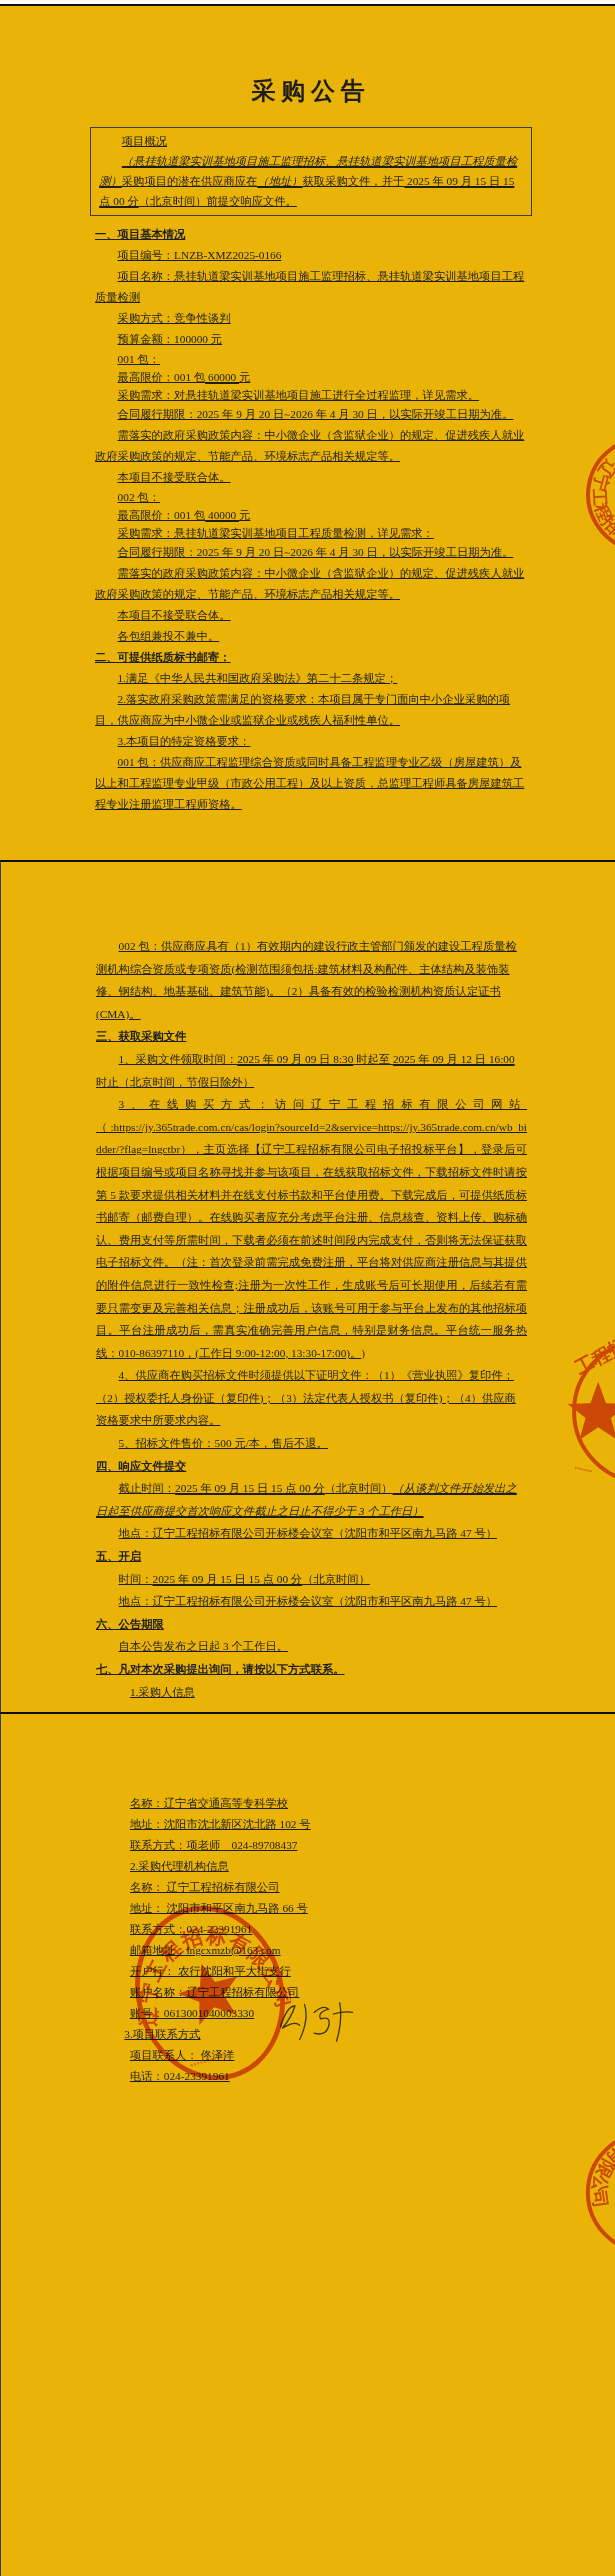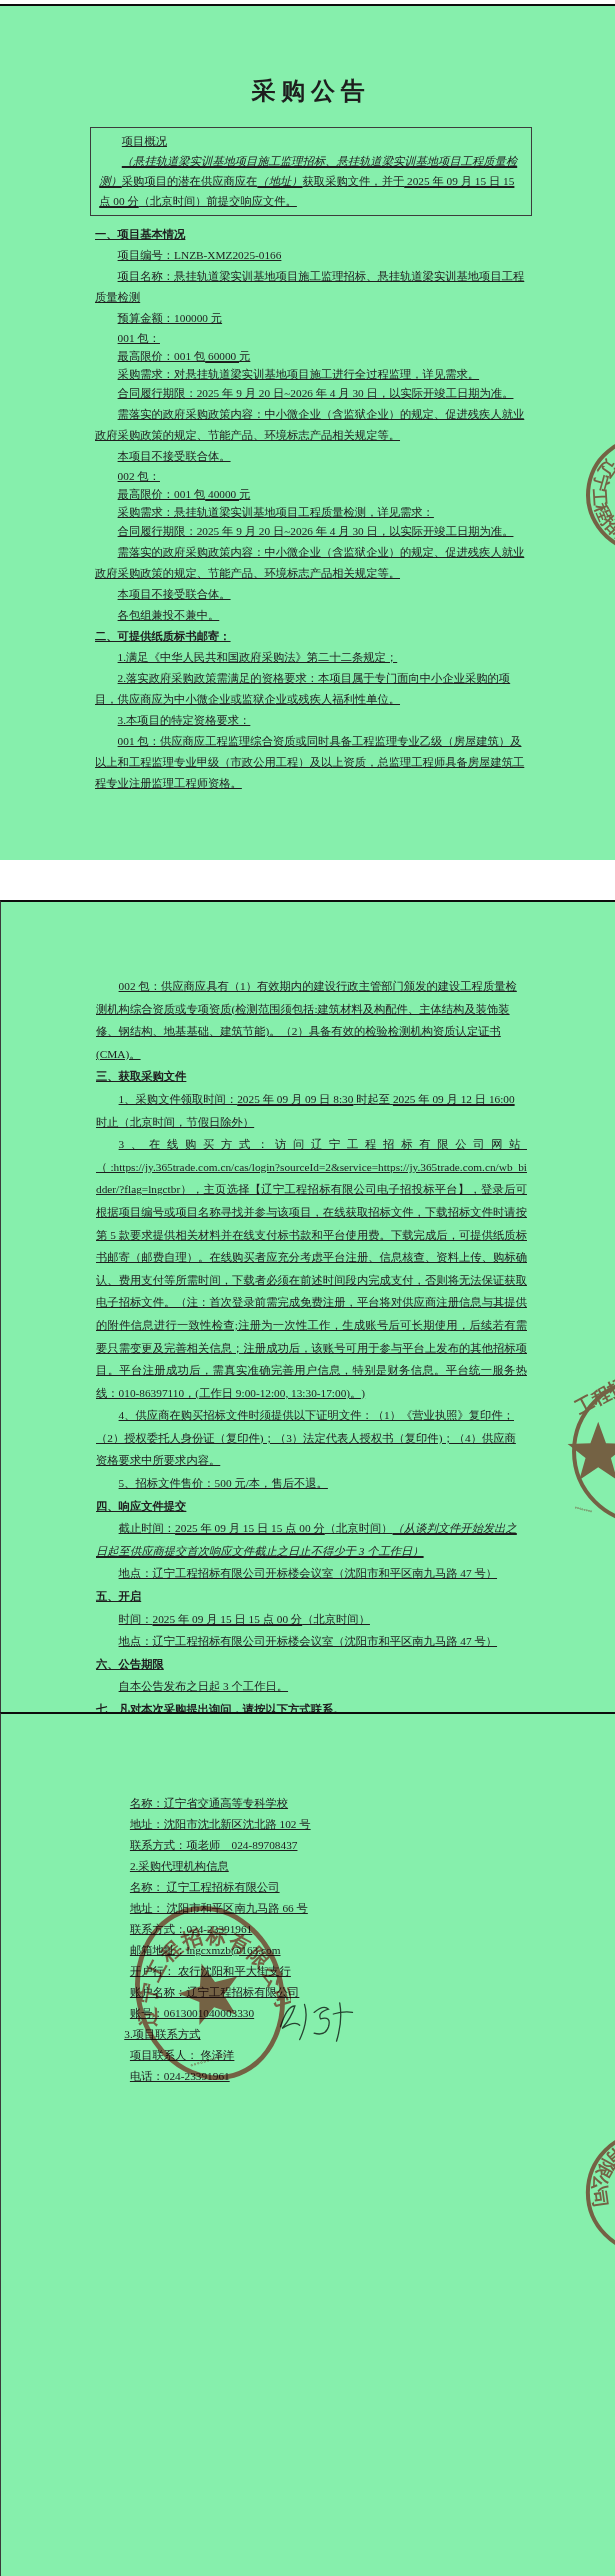--- a/index.html
+++ b/index.html
@@ -1,20 +1,20 @@
 <!DOCTYPE html>
 <html style="font-size:13px"><head>
 <meta charset="utf-8">
 <style>
   html,body{margin:0;padding:0;background:#ffffff;}
   #canvas{position:relative;width:616px;height:2576px;background:#fff;overflow:hidden;
           font-family:"Liberation Serif","DejaVu Serif",serif;color:#1e1e1e;}
-  .page{position:absolute;left:0;width:616px;background:#86efac;overflow:hidden;box-sizing:border-box;}
+  .page{position:absolute;left:0;width:616px;background:#eab308;overflow:hidden;box-sizing:border-box;}
   #page1{top:4px;height:856px;border-top:2.4px solid #0d0d0d;}
-  #page2{top:860px;height:852px;border-top:2.4px solid #0d0d0d;border-left:0.8px solid #3a3a3a;margin-top:40px;}
+  #page2{top:860px;height:852px;border-top:2.4px solid #0d0d0d;border-left:0.8px solid #3a3a3a;}
   #page3{top:1712px;height:1096px;border-top:2.4px solid #0d0d0d;border-left:0.8px solid #3a3a3a;border-right:1.6px solid #242424;}
   .content{position:relative;padding:0 89px 0 95px;}
   #page1 .content{padding-top:68px;}
   #page2 .content{padding-top:73px;}
   #page3 .content{padding-top:79px;}
   .doc-title{text-align:center;font-size:24px;line-height:34px;font-weight:700;letter-spacing:5.7px;margin:0 0 19.4px 0;}
   .overview-box{border:0.8px solid #3c3c3c;margin:0 0 8px -4.8px;padding:2.4px 8px 4px 8px;width:442px;box-sizing:border-box;}
   .overview-box p{line-height:20px;}
   p{margin:0;font-size:11.3px;line-height:21px;text-indent:2em;text-decoration:underline;}
   #page2 .content p{line-height:22.6px;}
@@ -38,20 +38,21 @@
   <div class="page" id="page1">
     <div class="content">
         <div class="doc-title"><span>采购公告</span></div>
         <div class="overview-box">
           <p><span>项目概况</span></p>
           <p><span class="u it">（悬挂轨道梁实训基地项目施工监理招标、悬挂轨道梁实训基地项目工程质量检测）</span><span>采购项目的潜在供应商应在</span><span class="u it">（地址）</span><span>获取采购文件，并于</span><span class="u"> 2025 年 09 月 15 日 15 点 00 分</span><span>（北京时间）前提交响应文件。</span></p>
         </div>
         <p class="h"><span>一、项目基本情况</span></p>
         <p><span>项目编号：LNZB-XMZ2025-0166</span></p>
         <p><span>项目名称：悬挂轨道梁实训基地项目施工监理招标、悬挂轨道梁实训基地项目工程质量检测</span></p>
+        <p><span>采购方式：竞争性谈判</span></p>
         <p><span>预算金额：100000 元</span></p>
         <p class="tight"><span>001 包：</span></p>
         <p class="tight"><span>最高限价：001 包</span><span class="u"> 60000 </span><span>元</span></p>
         <p class="tight"><span>采购需求：对悬挂轨道梁实训基地项目施工进行全过程监理，详见需求。</span></p>
         <p><span>合同履行期限：2025 年 9 月 20 日~2026 年 4 月 30 日，以实际开竣工日期为准。</span></p>
         <p><span>需落实的政府采购政策内容：中小微企业（含监狱企业）的规定、促进残疾人就业政府采购政策的规定、节能产品、环境标志产品相关规定等。</span></p>
         <p><span>本项目不接受联合体。</span></p>
         <p class="tight"><span>002 包：</span></p>
         <p class="tight"><span>最高限价：001 包</span><span class="u"> 40000 </span><span>元</span></p>
         <p class="tight"><span>采购需求：悬挂轨道梁实训基地项目工程质量检测，详见需求：</span></p>

